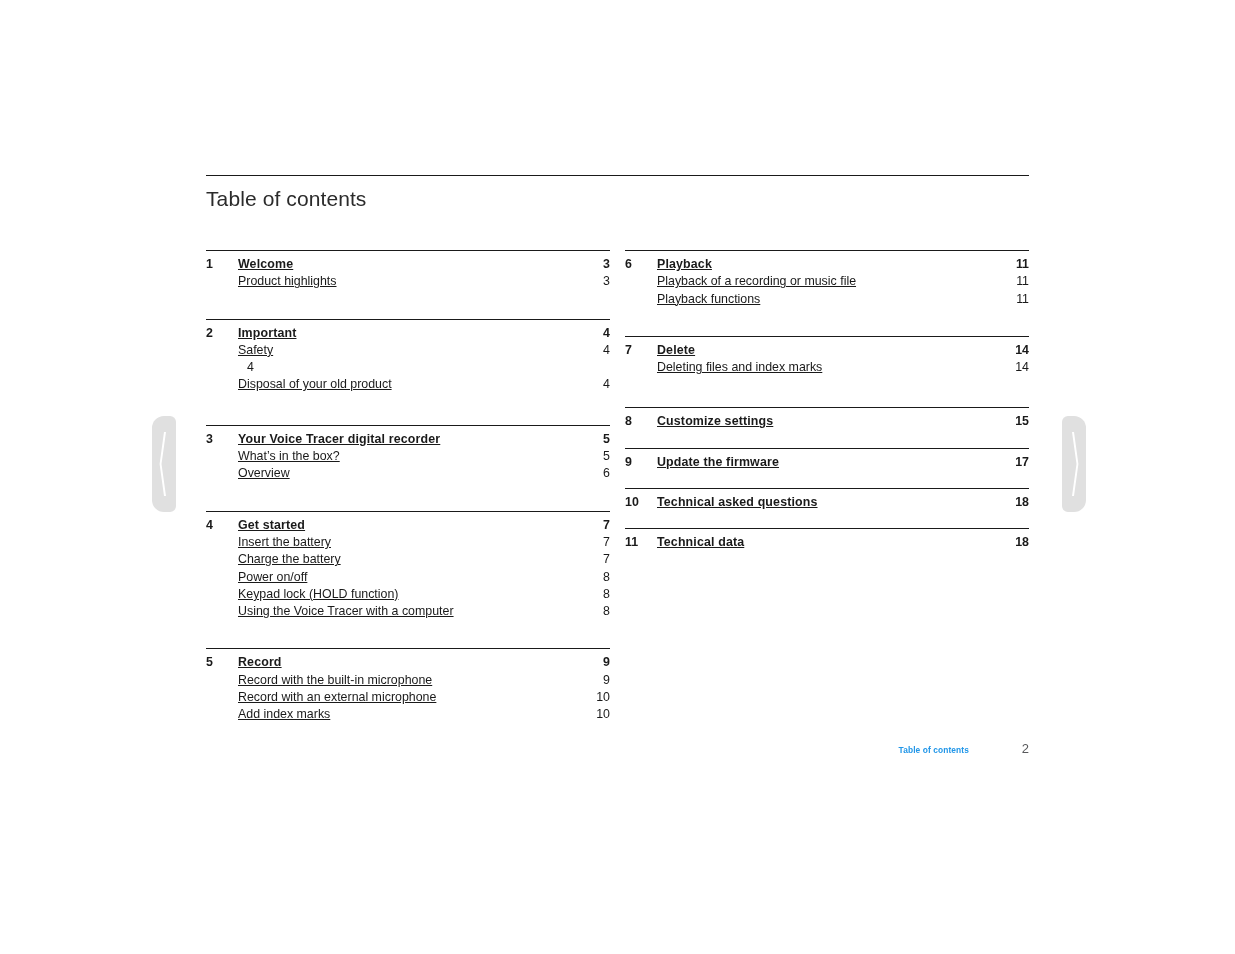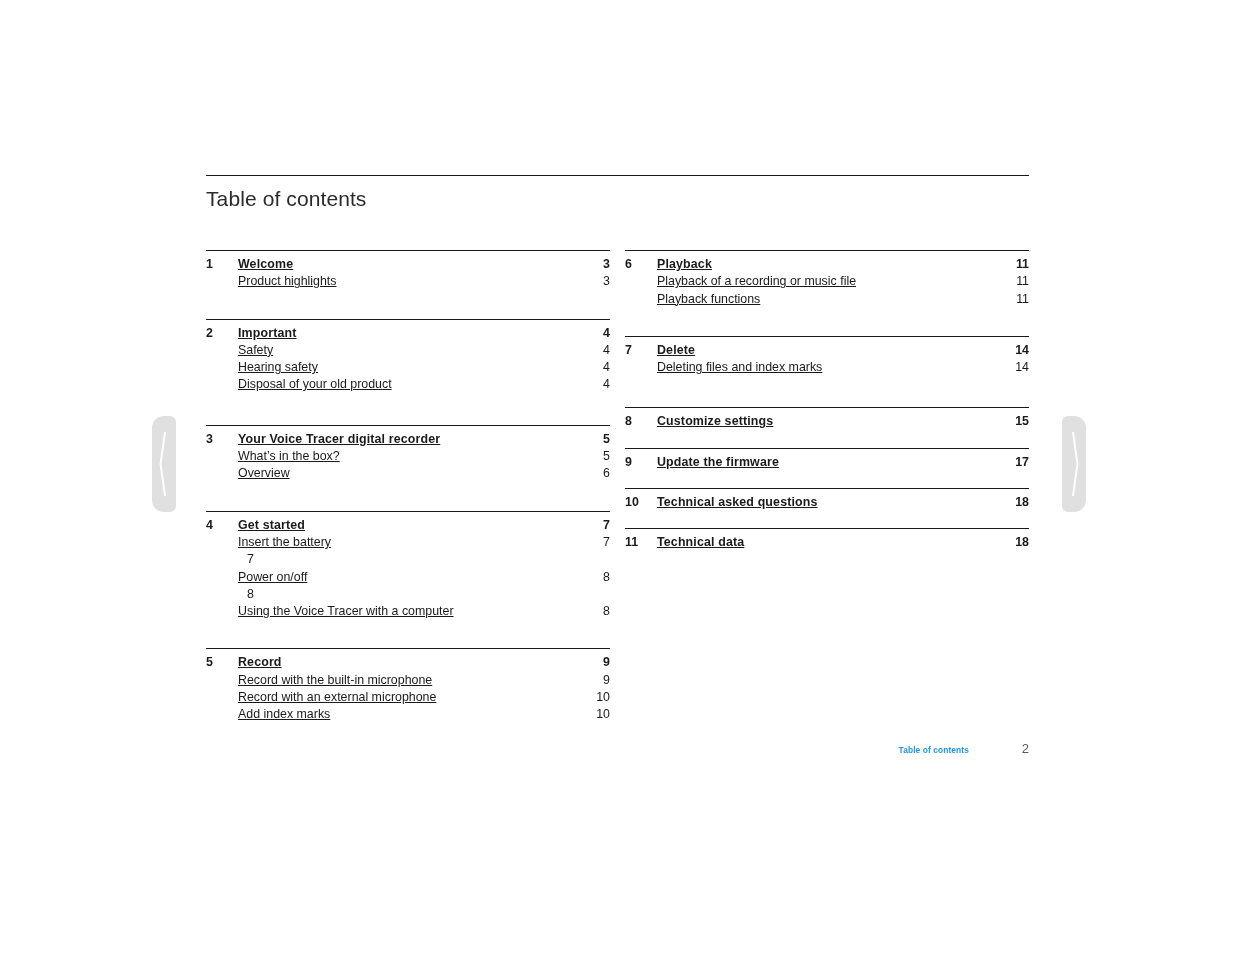--- a/index.html
+++ b/index.html
@@ -175,21 +175,20 @@
         <span class="label">Important</span>
         <span class="page">4</span>
       </div>
       <div class="toc-row sub">
         <span class="num"></span>
         <span class="label">Safety</span>
         <span class="page">4</span>
       </div>
       <div class="toc-row sub">
         <span class="num"></span>
-        <span class="label">Hearing safety</span>
         <span class="page">4</span>
       </div>
       <div class="toc-row sub">
         <span class="num"></span>
         <span class="label">Disposal of your old product</span>
         <span class="page">4</span>
       </div>
     </div>
     <div class="group-space wide"></div>
 
@@ -220,29 +219,31 @@
         <span class="label">Get started</span>
         <span class="page">7</span>
       </div>
       <div class="toc-row sub">
         <span class="num"></span>
         <span class="label">Insert the battery</span>
         <span class="page">7</span>
       </div>
       <div class="toc-row sub">
         <span class="num"></span>
+        <span class="label">Charge the battery</span>
         <span class="page">7</span>
       </div>
       <div class="toc-row sub">
         <span class="num"></span>
         <span class="label">Power on/off</span>
         <span class="page">8</span>
       </div>
       <div class="toc-row sub">
         <span class="num"></span>
+        <span class="label">Keypad lock (HOLD function)</span>
         <span class="page">8</span>
       </div>
       <div class="toc-row sub">
         <span class="num"></span>
         <span class="label">Using the Voice Tracer with a computer</span>
         <span class="page">8</span>
       </div>
     </div>
     <div class="group-space"></div>
 

